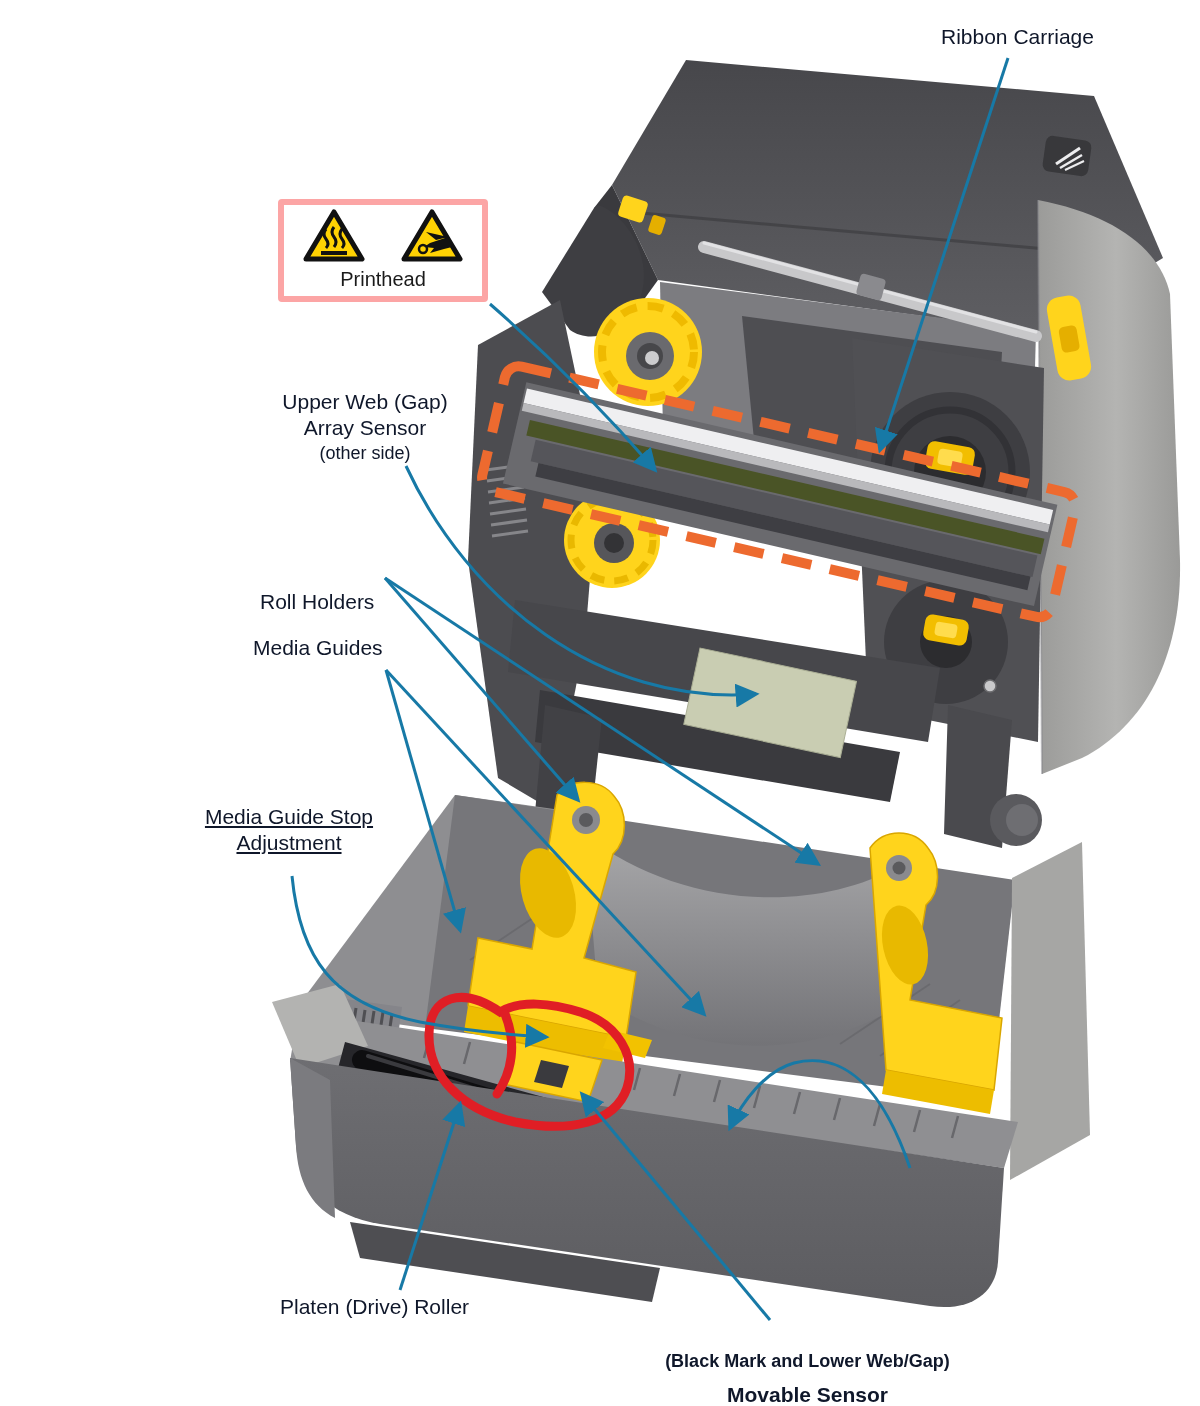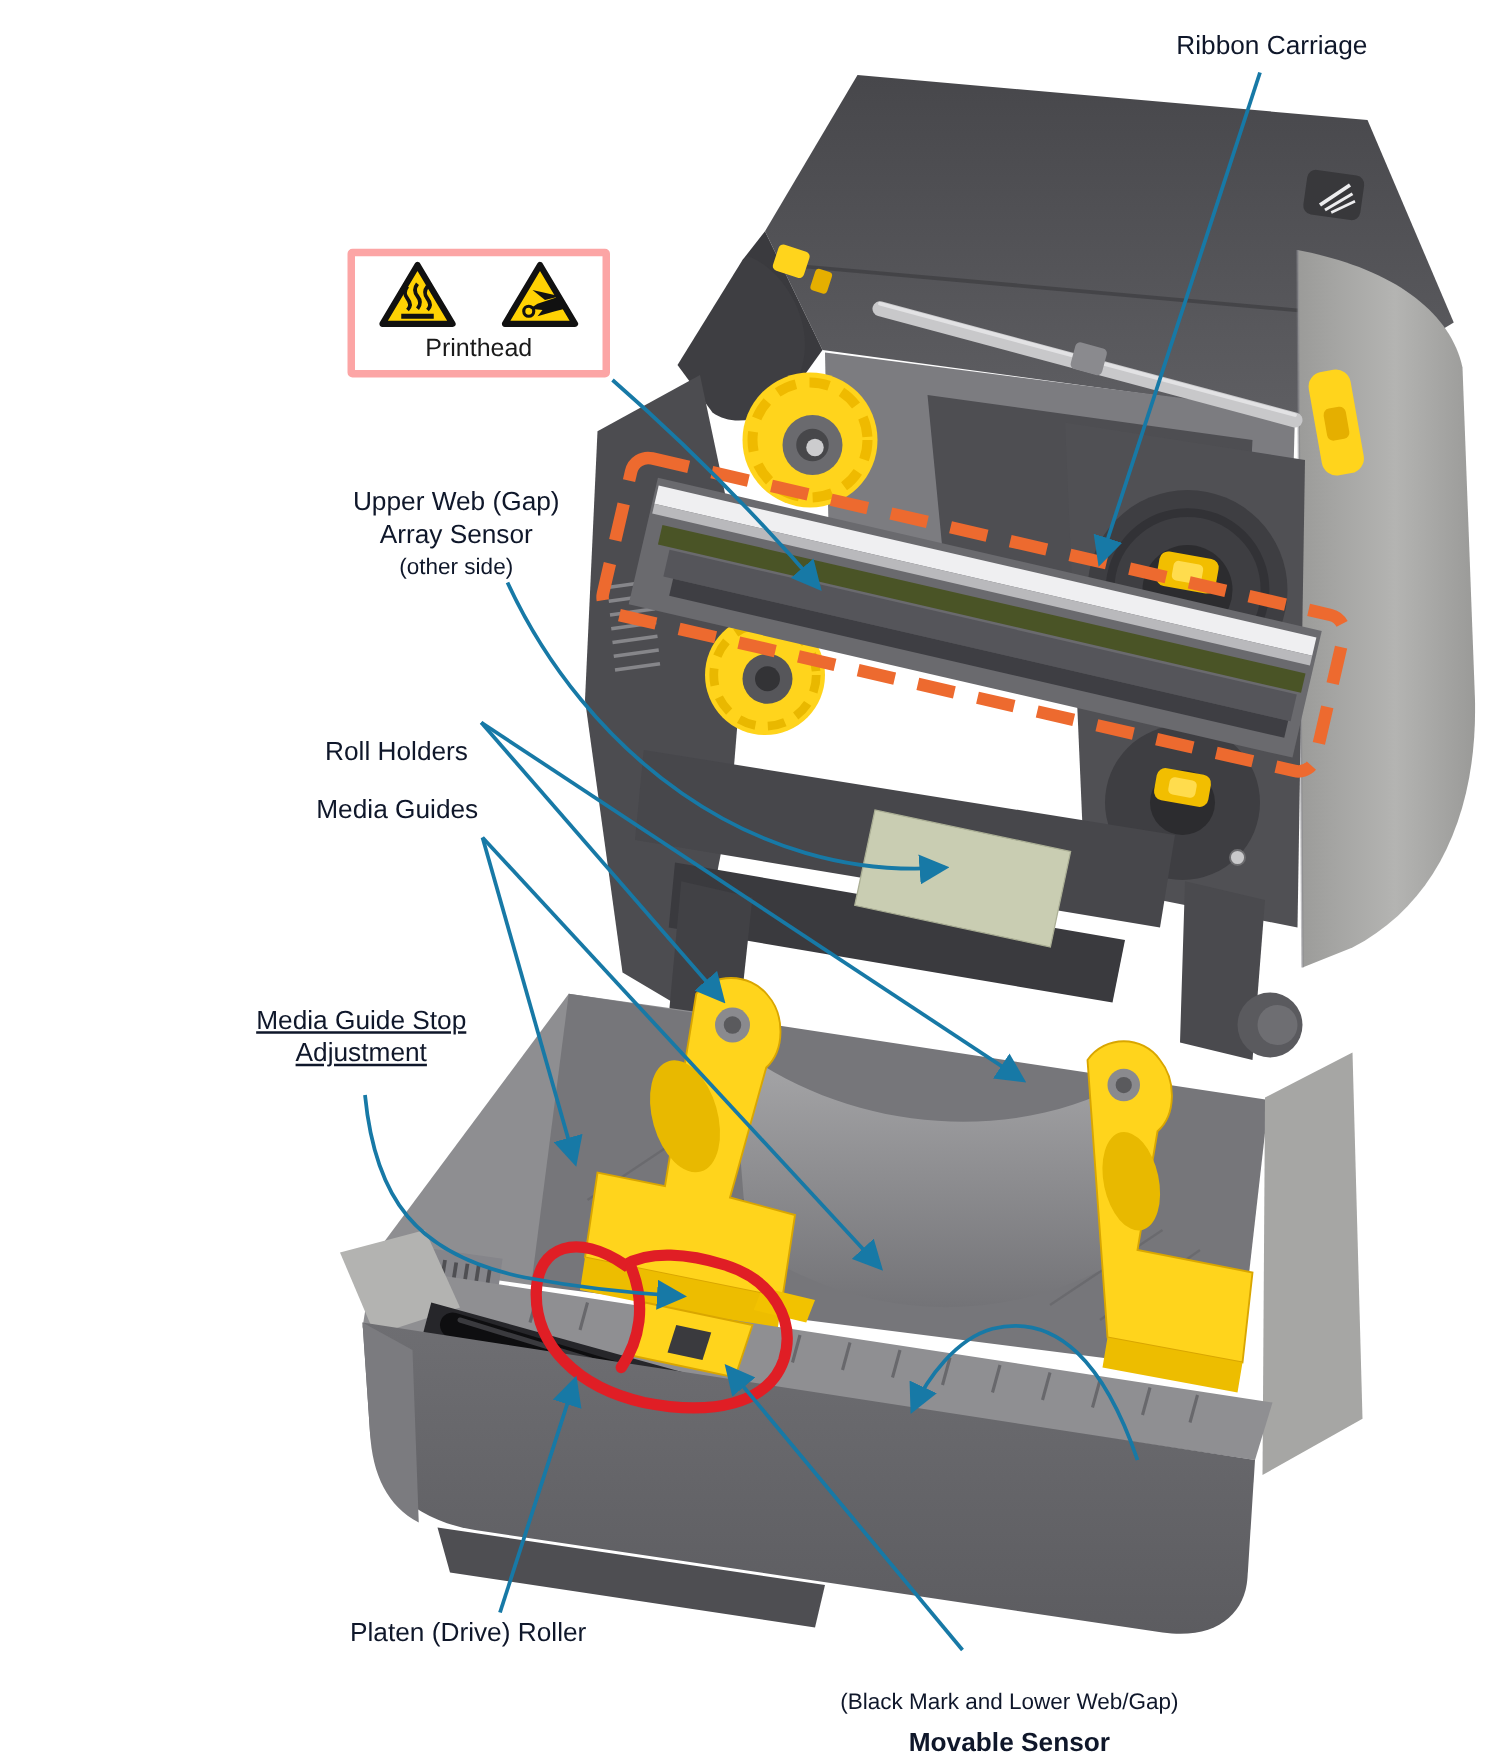--- a/index.html
+++ b/index.html
@@ -297,15 +297,15 @@
 
   <div class="label center" style="left:185px;top:804px;width:208px;text-decoration:underline;">
     <div>Media Guide Stop</div>
     <div>Adjustment</div>
   </div>
 
 
   <div class="label" style="left:280px;top:1294px;text-align:center;">Platen (Drive) Roller</div>
 
   <div class="label center" style="left:690px;top:1382px;width:235px;font-weight:bold;">Movable Sensor</div>
-  <div class="label center note-sm" style="left:645px;top:1350px;width:325px;">(Black Mark and Lower Web/Gap)</div>
+  <div class="label center note-sm" style="left:645px;top:1350px;width:325px;font-weight:bold;">(Black Mark and Lower Web/Gap)</div>
 
 </div>
 
 </body></html>

